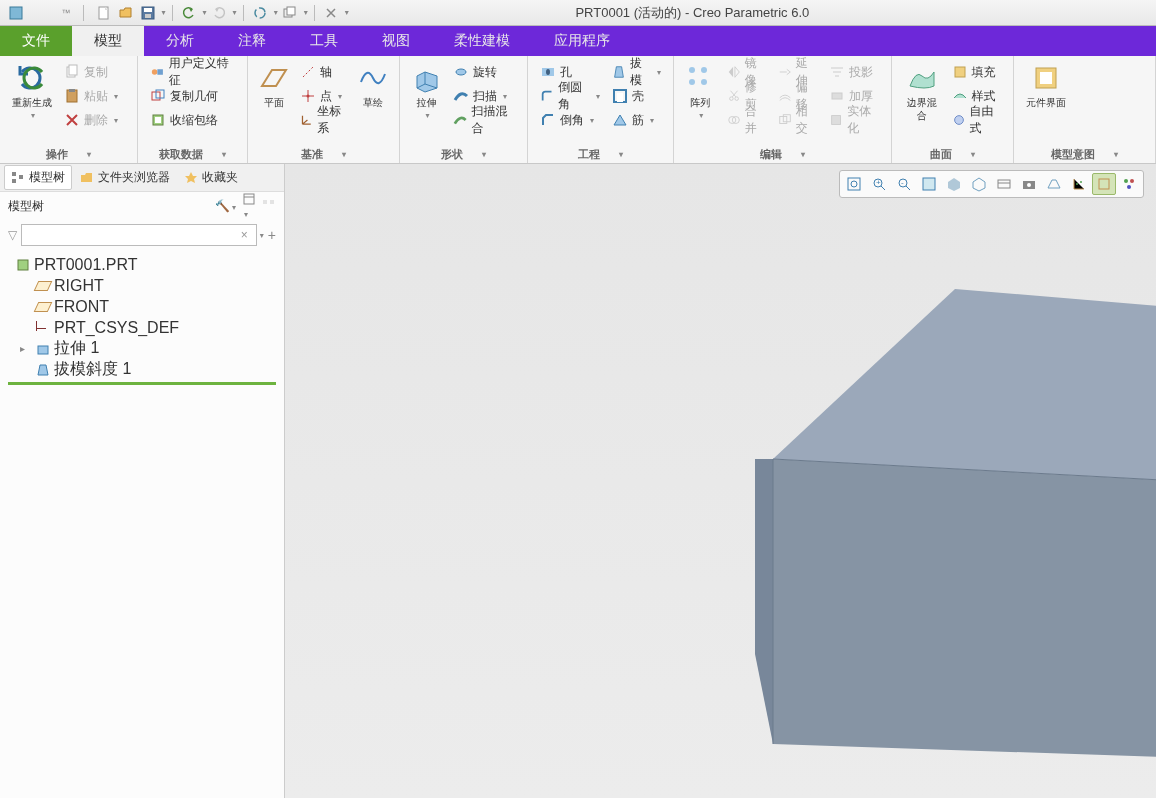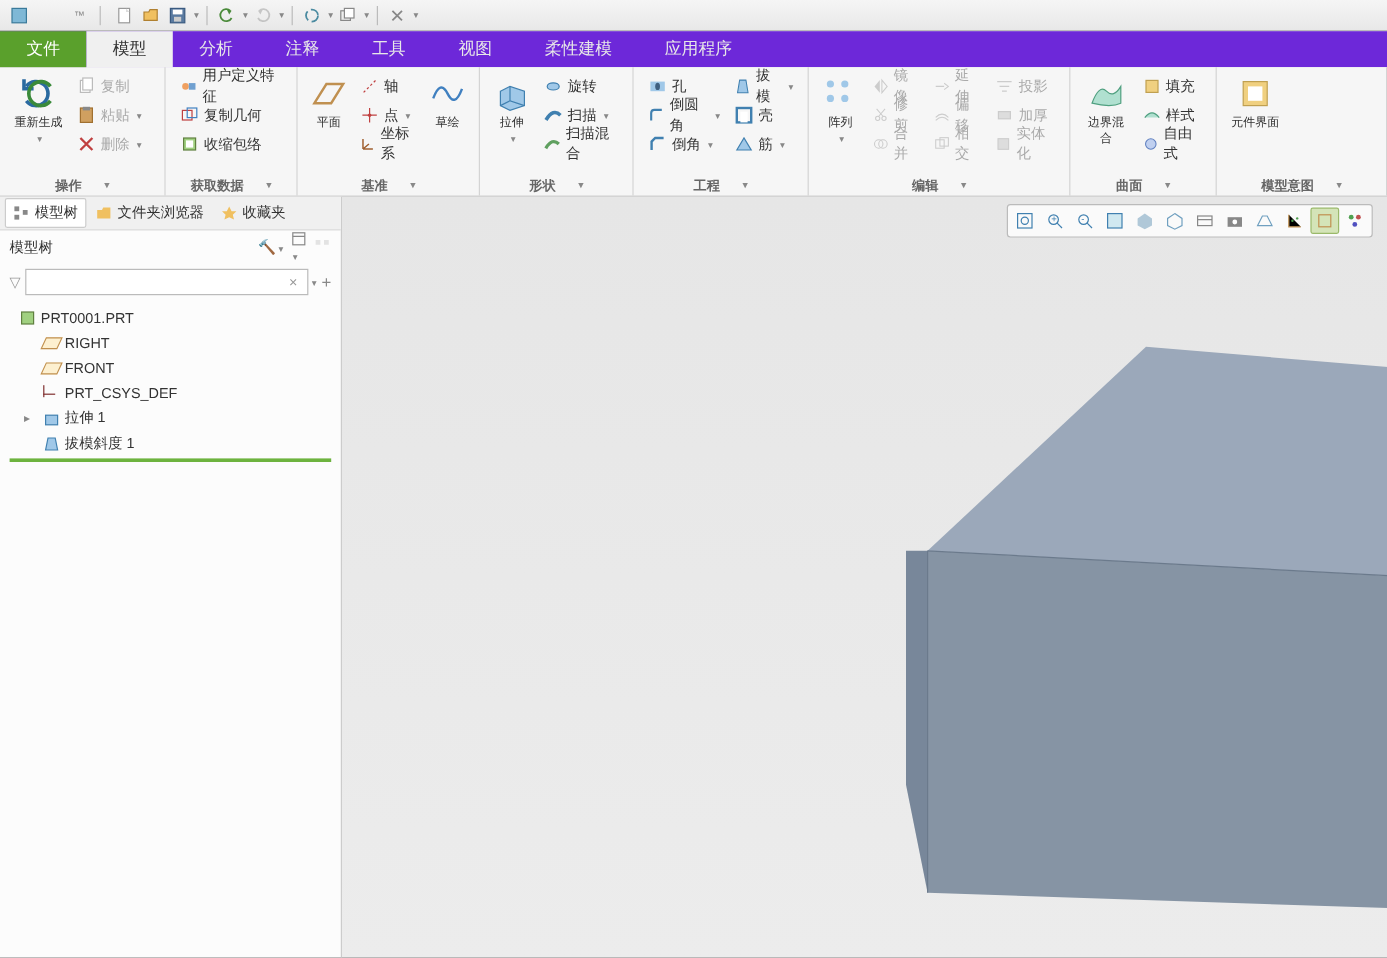--- a/index.html
+++ b/index.html
@@ -40,21 +40,21 @@
 .content { display: flex; height: calc(798px - 26px - 30px - 108px); }
 .sidepanel { width: 285px; background: #fcfcfc; border-right: 1px solid #ccc; display:flex; flex-direction:column;}
 .sp-tabs { height: 28px; background: #f0f0f0; border-bottom:1px solid #ddd; display:flex; align-items:center; gap:2px; padding:0 4px;}
 .sp-tab { display:flex; align-items:center; gap:4px; padding:3px 6px; font-size:12px; cursor:pointer; border-radius:2px;}
 .sp-tab.active { background:#fff; border:1px solid #ccc; }
 .sp-header { height: 28px; display:flex; align-items:center; padding:0 8px; justify-content:space-between;}
 .sp-header-r { display:flex; gap:6px; align-items:center;}
 .sp-filter { height: 30px; display:flex; align-items:center; padding:0 8px; gap:4px;}
 .sp-filter input { flex:1; height:22px; border:1px solid #bbb; padding:0 4px; font-size:12px;}
 .tree { padding: 4px 0; }
-.tree-item { display:flex; align-items:center; gap:4px; padding:2px 4px 2px 16px; font-size:12px; cursor:pointer; height:21px;}
+.tree-item { display:flex; align-items:center; gap:4px; padding:2px 4px 2px 16px; font-size:16px; cursor:pointer; height:21px;}
 .tree-item.child { padding-left:36px; position:relative;}
 .tree-item.child.with-arrow::before { content:'▸'; position:absolute; left:20px; font-size:10px; color:#888;}
 .tree-end { height:3px; background:linear-gradient(to right, #6db33f, #6db33f); margin:2px 8px;}
 
 
 .viewport { flex:1; background: linear-gradient(#e6e6e6,#ececec); position:relative; }
 .viewtoolbar { position:absolute; top:6px; right:12px; background:#fafafa; border:1px solid #bbb; border-radius:3px; display:flex; padding:2px; gap:1px;}
 .vtb { width:24px; height:22px; display:flex; align-items:center; justify-content:center; cursor:pointer; border-radius:2px;}
 .vtb.active { background:#d4e4b8; border:1px solid #9ab96a;}
 
@@ -129,20 +129,21 @@
         </div>
       <span class="dd">▾</span>
       <div class="qsep"></div>
       <div class="qbtn">
           <svg width="16" height="16">
             <path d="M4 4 L12 12 M12 4 L4 12" stroke="#888" stroke-width="1.5"></path>
           </svg>
         </div>
       <span class="dd">▾</span>
     </div>
+    <div class="title-text">PRT0001 (活动的) - Creo Parametric 6.0</div>
     <div style="width:120px"></div>
   </div>
 
   <div class="menutabs">
     <div class="mtab file">文件</div>
     <div class="mtab active">模型</div>
     <div class="mtab">分析</div>
     <div class="mtab">注释</div>
     <div class="mtab">工具</div>
     <div class="mtab">视图</div>

